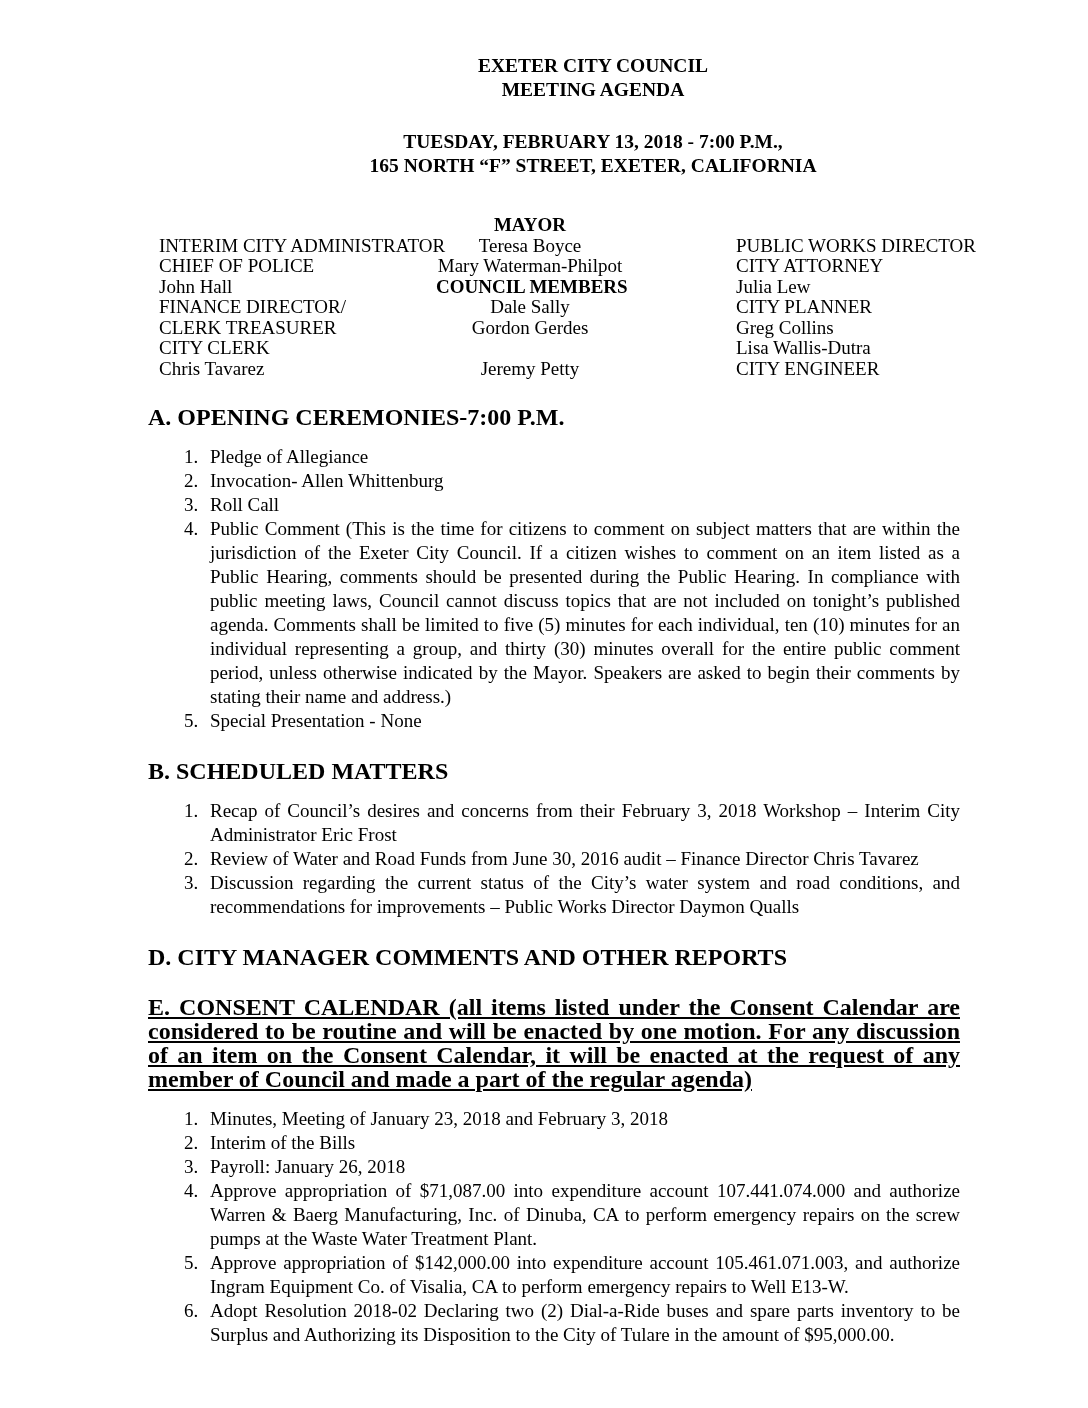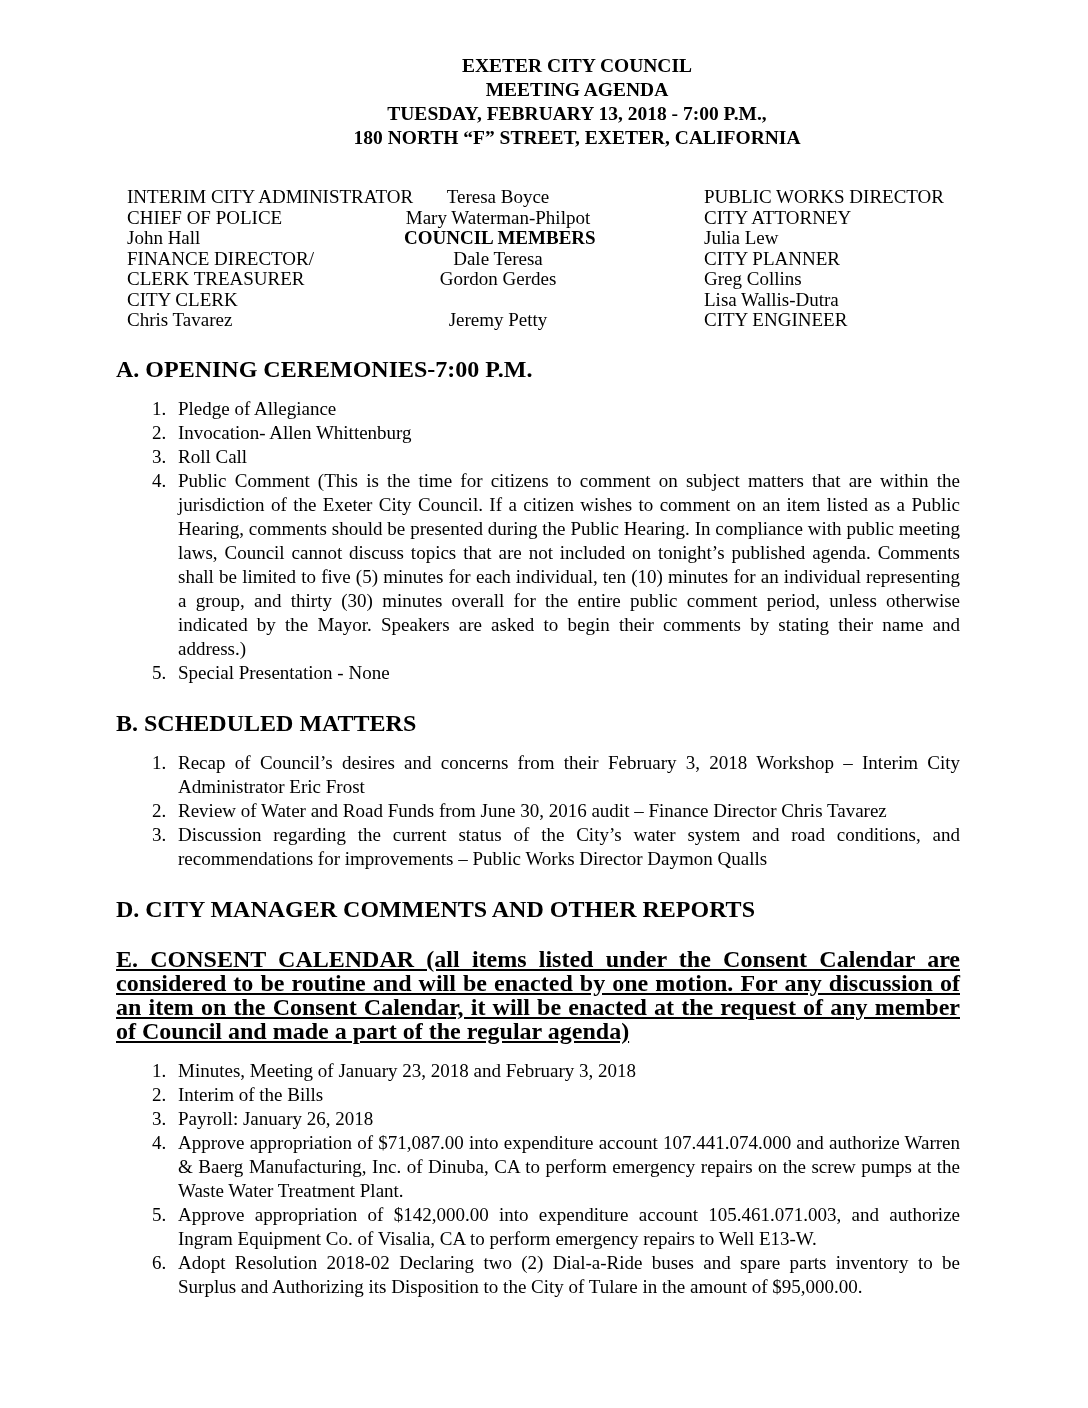--- a/index.html
+++ b/index.html
@@ -3,31 +3,31 @@
 <meta charset="utf-8">
 <style>
   * { margin: 0; padding: 0; box-sizing: border-box; }
   html, body { background: #ffffff; }
   body {
     width: 1088px; height: 1408px;
     font-family: "Liberation Serif", "DejaVu Serif", serif;
     color: #000000;
     -webkit-font-smoothing: antialiased;
   }
-  .page { width: 1088px; height: 1408px; overflow: hidden; background: #ffffff; }
+  .page { width: 1088px; height: 1408px; overflow: hidden; background: #ffffff; padding-left: 32px; }
   .content { padding: 54px 128px 0 116px; }
 
   .title-block {
     margin-left: 78px;
     text-align: center;
     font-weight: 700;
     font-size: 19.5px;
     line-height: 24px;
   }
-  .date-block { }
+  .date-block { margin-top: 28px; }
 
   .officials {
     margin: 37px 0 0 11px;
     font-size: 19px;
     line-height: 20.5px;
   }
   .orow { display: grid; grid-template-columns: 277px 188px 1fr; }
   .ocell { white-space: nowrap; }
   .ocenter { text-align: center; }
   .oright { padding-left: 112px; }
@@ -55,43 +55,48 @@
 <body>
 
 <div class="page">
   <div class="content">
 
     <div class="title-block">
       <div>EXETER CITY COUNCIL</div>
       <div>MEETING AGENDA</div>
       <div class="date-block">
         <div>TUESDAY, FEBRUARY 13, 2018 - 7:00 P.M.,</div>
-        <div>180 NORTH “F” STREET, EXETER, CALIFORNIA</div>
+        <div>165 NORTH “F” STREET, EXETER, CALIFORNIA</div>
       </div>
     </div>
 
     <div class="officials">
+      <div class="orow">
+        <div class="ocell oleft"></div>
+        <div class="ocell ocenter obold">MAYOR</div>
+        <div class="ocell oright"></div>
+      </div>
       <div class="orow">
         <div class="ocell oleft">INTERIM CITY ADMINISTRATOR</div>
         <div class="ocell ocenter">Teresa Boyce</div>
         <div class="ocell oright">PUBLIC WORKS DIRECTOR</div>
       </div>
       <div class="orow">
         <div class="ocell oleft">CHIEF OF POLICE</div>
         <div class="ocell ocenter">Mary Waterman-Philpot</div>
         <div class="ocell oright">CITY ATTORNEY</div>
       </div>
       <div class="orow">
         <div class="ocell oleft">John Hall</div>
         <div class="ocell ocenter obold">COUNCIL MEMBERS</div>
         <div class="ocell oright">Julia Lew</div>
       </div>
       <div class="orow">
         <div class="ocell oleft">FINANCE DIRECTOR/</div>
-        <div class="ocell ocenter">Dale Teresa</div>
+        <div class="ocell ocenter">Dale Sally</div>
         <div class="ocell oright">CITY PLANNER</div>
       </div>
       <div class="orow">
         <div class="ocell oleft">CLERK TREASURER</div>
         <div class="ocell ocenter">Gordon Gerdes</div>
         <div class="ocell oright">Greg Collins</div>
       </div>
       <div class="orow">
         <div class="ocell oleft">CITY CLERK</div>
         <div class="ocell ocenter"></div>

